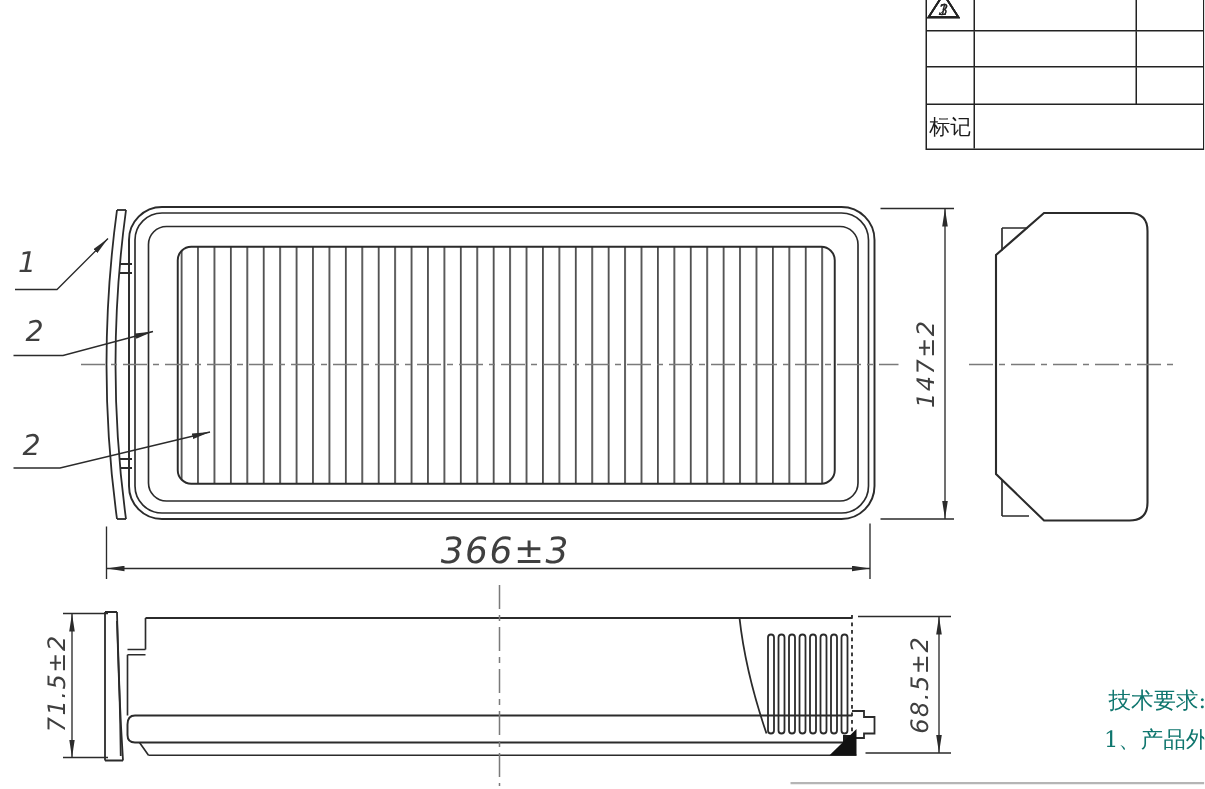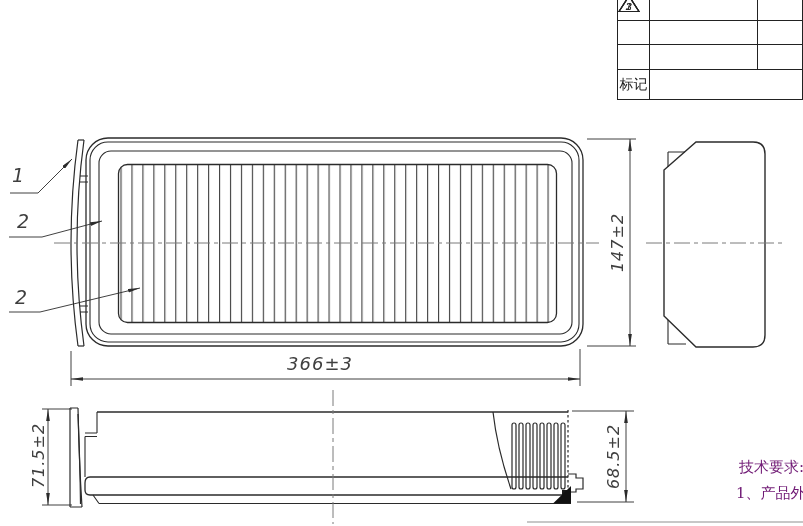--- a/index.html
+++ b/index.html
@@ -28,21 +28,21 @@
     position:absolute;color:#3f3f3f;text-align:center;
     font:italic 17px "DejaVu Sans",sans-serif;letter-spacing:1px;
     white-space:nowrap;
   }
   .dim.vert{transform:rotate(-90deg);transform-origin:center center;font-size:16px;}
   .callout{
     position:absolute;color:#3f3f3f;
     font:italic 19px "DejaVu Sans",sans-serif;
   }
   .notes{
-    position:absolute;color:#701a75;white-space:nowrap;
+    position:absolute;color:#0f766e;white-space:nowrap;
     font-family:"DejaVu Serif",serif;font-size:15px;
   }
 </style>
 </head>
 <body>
 
 <div class="canvas">
 
   <svg width="803" height="526" viewBox="0 0 803 526">
     <defs>
@@ -162,21 +162,21 @@
         <text x="11" y="16" text-anchor="middle" font-size="10" font-style="italic" fill="#222">1</text>
       </svg>
     </div>
     <div class="rt-cell"></div>
     <div class="rt-cell last-col"></div>
 
     <div class="rt-cell last-row">标记</div>
     <div class="rt-cell last-row last-col"></div>
   </div>
 
-  <div class="dim" style="left:260px;top:353px;width:120px;font-size:18px;">366±3</div>
+  <div class="dim" style="left:260px;top:353px;width:120px;font-size:24px;text-align:right;">366±3</div>
   <div class="dim vert" style="left:567px;top:233px;width:100px;">147±2</div>
   <div class="dim vert" style="left:-12px;top:446px;width:100px;">71.5±2</div>
   <div class="dim vert" style="left:558px;top:447px;width:110px;">68.5±2</div>
 
   <div class="callout" style="left:12px;top:164px;">1</div>
   <div class="callout" style="left:17px;top:210px;">2</div>
   <div class="callout" style="left:15px;top:286px;">2</div>
 
   <div class="notes" style="left:739px;top:458px;">技术要求:</div>
   <div class="notes" style="left:736px;top:484px;">1、产品外观</div>

